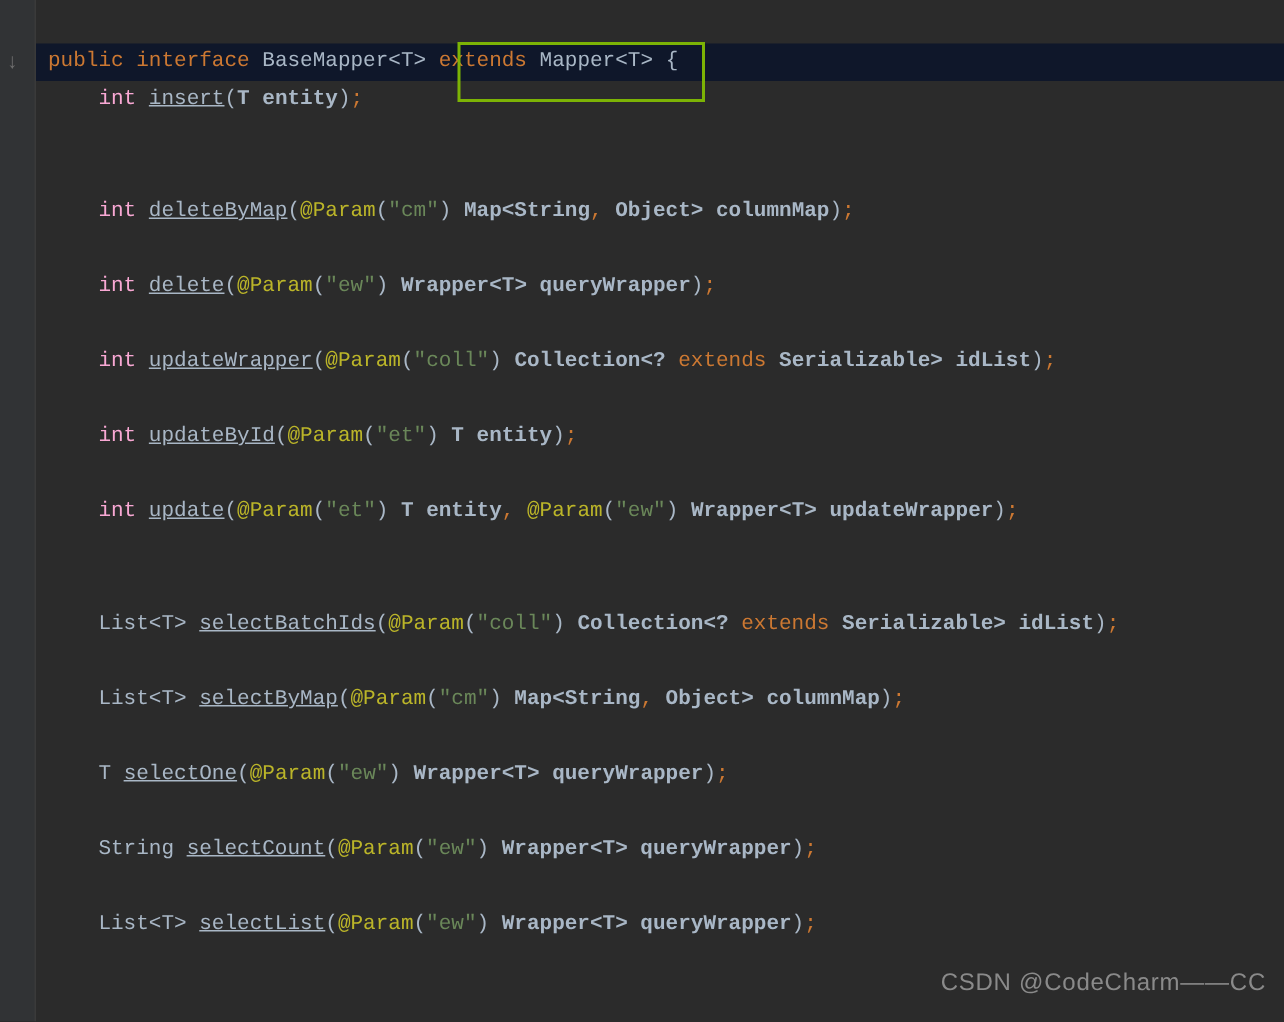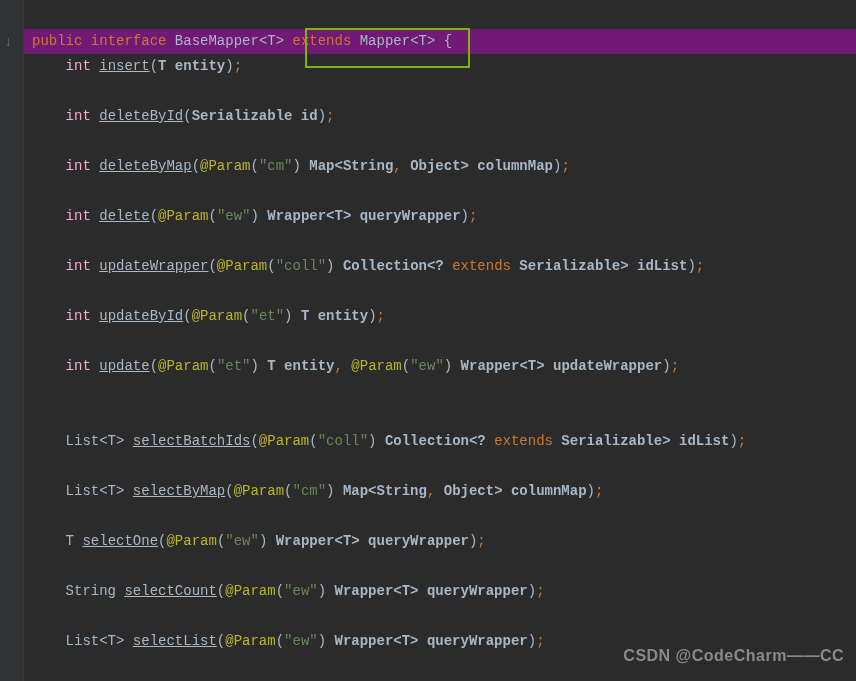--- a/index.html
+++ b/index.html
@@ -64,46 +64,44 @@
     .highlight-box {
       position: absolute;
       border: 2px solid #7cb305;
       left: 305px;
       top: 28px;
       width: 165px;
       height: 40px;
       pointer-events: none;
     }
     .highlight-line {
-      background: #701a75;
+      background: #0f172a;
     }
     .watermark {
       position: absolute;
       right: 12px;
       bottom: 16px;
       color: #8a8a8a;
       font-size: 16px;
       font-family: sans-serif;
       letter-spacing: 0.5px;
-      font-weight: bold;
     }
   </style>
 </head>
 <body>
 
 <div class="gutter">
   <div class="gutter-icon">↓</div>
 </div>
 
 <div class="editor">
   <div class="line"> </div>
   <div class="line highlight-line"><span class="kw-public">public</span> <span class="kw-interface">interface</span> <span class="classname">BaseMapper</span><span class="generic">&lt;T&gt;</span> <span class="kw-extends">extends</span> <span class="classname">Mapper</span><span class="generic">&lt;T&gt;</span> <span class="brace">{</span></div>
   <div class="line">    <span class="kw-int">int</span> <span class="method">insert</span>(<span class="param">T entity</span>)<span class="semicolon">;</span></div>
   <div class="line"> </div>
-  <div class="line">    <span class="kw-int">int</span> <span class="method">deleteById</span>(<span class="param">Serializable id</span>)<span class="semicolon">;</span></div>
   <div class="line"> </div>
   <div class="line">    <span class="kw-int">int</span> <span class="method">deleteByMap</span>(<span class="at-param">@Param</span>(<span class="string">"cm"</span>)<span class="param"> Map&lt;String</span><span class="comma">,</span><span class="param"> Object&gt; columnMap</span>)<span class="semicolon">;</span></div>
   <div class="line"> </div>
   <div class="line">    <span class="kw-int">int</span> <span class="method">delete</span>(<span class="at-param">@Param</span>(<span class="string">"ew"</span>)<span class="param"> Wrapper&lt;T&gt; queryWrapper</span>)<span class="semicolon">;</span></div>
   <div class="line"> </div>
   <div class="line">    <span class="kw-int">int</span> <span class="method">updateWrapper</span>(<span class="at-param">@Param</span>(<span class="string">"coll"</span>)<span class="param"> Collection&lt;? </span><span class="kw-extends">extends</span><span class="param"> Serializable&gt; idList</span>)<span class="semicolon">;</span></div>
   <div class="line"> </div>
   <div class="line">    <span class="kw-int">int</span> <span class="method">updateById</span>(<span class="at-param">@Param</span>(<span class="string">"et"</span>)<span class="param"> T entity</span>)<span class="semicolon">;</span></div>
   <div class="line"> </div>
   <div class="line">    <span class="kw-int">int</span> <span class="method">update</span>(<span class="at-param">@Param</span>(<span class="string">"et"</span>)<span class="param"> T entity</span><span class="comma">,</span> <span class="at-param">@Param</span>(<span class="string">"ew"</span>)<span class="param"> Wrapper&lt;T&gt; updateWrapper</span>)<span class="semicolon">;</span></div>

